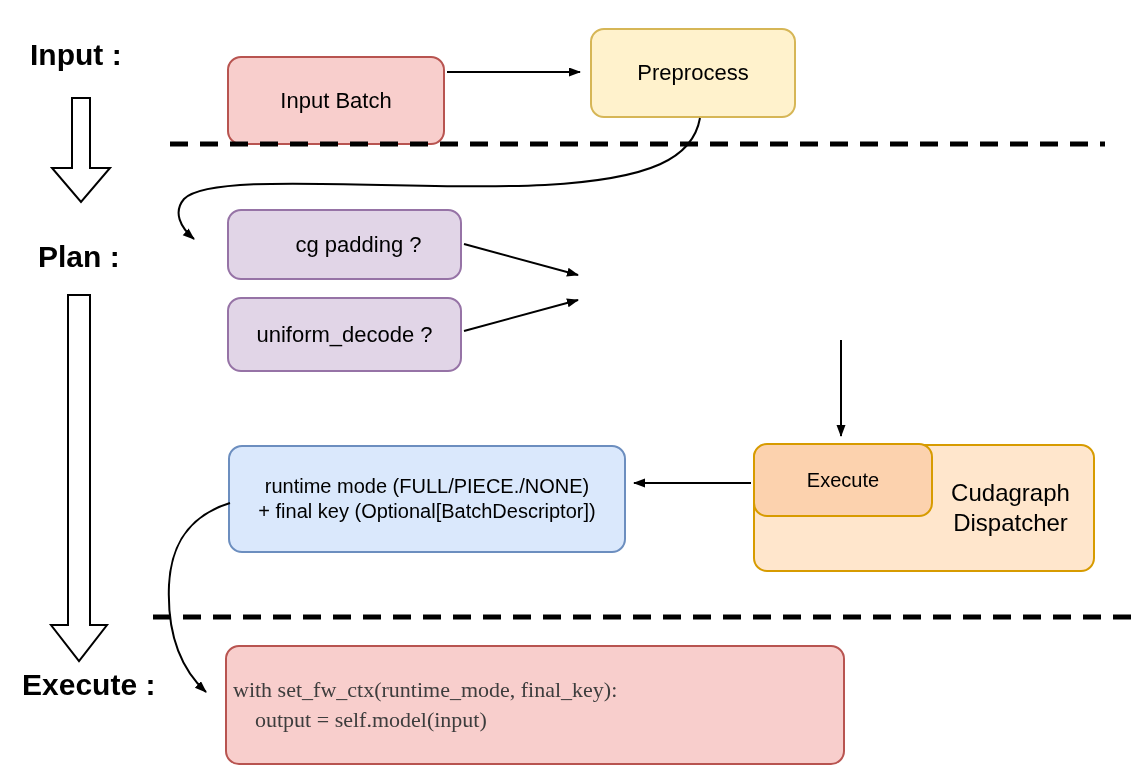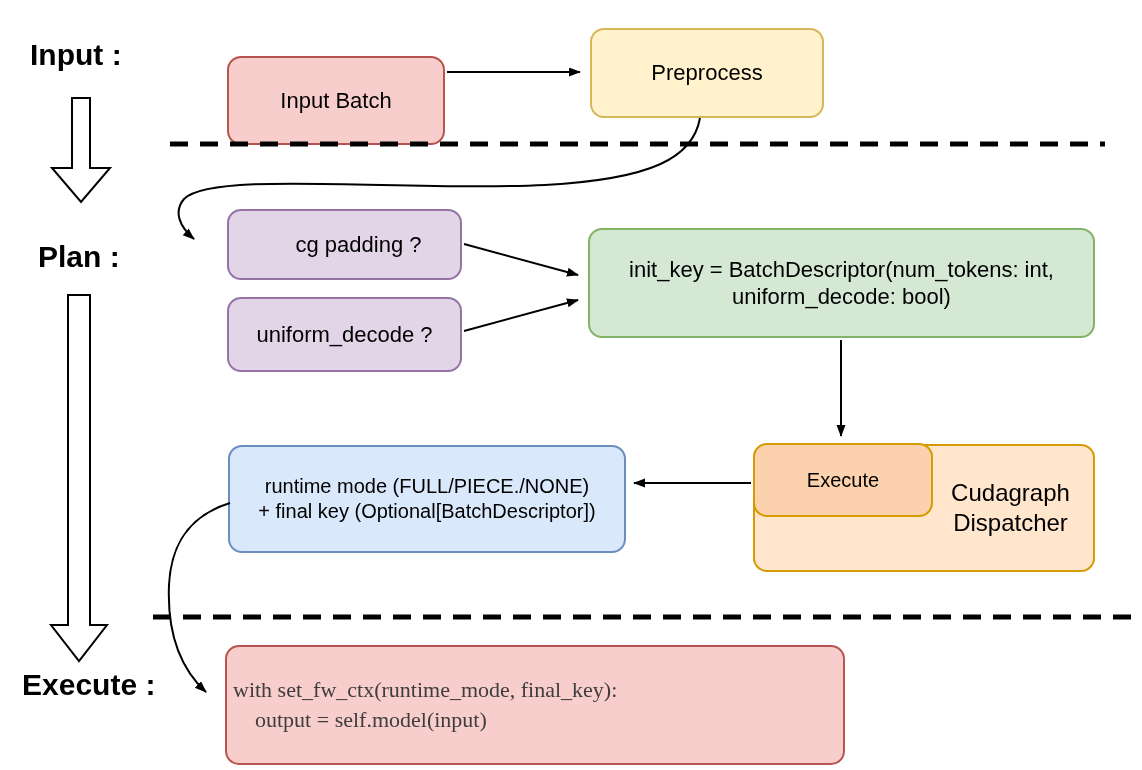--- a/index.html
+++ b/index.html
@@ -25,21 +25,21 @@
     flex-direction:column;
     align-items:center;
     justify-content:center;
     text-align:center;
     color:#000;
     box-sizing:border-box;
     line-height:1.25;
   }
   .node .ln{white-space:pre;}
   #node-input-batch{left:227px;top:28px;width:218px;height:89px;font-size:22px;margin-top:28px;}
-  #node-preprocess{left:590px;top:28px;width:234px;height:90px;font-size:22px;}
+  #node-preprocess{left:590px;top:28px;width:206px;height:90px;font-size:22px;}
   #node-cg-padding{left:227px;top:209px;width:235px;height:71px;font-size:22px;padding-left:28px;}
   #node-uniform-decode{left:227px;top:297px;width:235px;height:75px;font-size:22px;}
   #node-init-key{left:588px;top:228px;width:507px;height:110px;font-size:22px;}
   #node-cudagraph-outer{left:753px;top:444px;width:342px;height:128px;font-size:24px;align-items:flex-end;justify-content:center;}
   #node-cudagraph-outer .outer-label{width:165px;display:flex;flex-direction:column;align-items:center;justify-content:center;height:100%;}
   #node-dispatch{left:753px;top:443px;width:180px;height:74px;font-size:20px;}
   #node-runtime{left:228px;top:445px;width:398px;height:108px;font-size:20px;}
   #node-execute-code{
     left:225px;top:645px;width:620px;height:120px;
     font-family:Liberation Serif, serif;
@@ -98,24 +98,20 @@
   </div>
 
   <div class="node" id="node-cg-padding" style="background-color: rgb(225, 213, 231); border-color: rgb(150, 115, 166);">
     <span class="ln">cg padding ?</span>
   </div>
 
   <div class="node" id="node-uniform-decode" style="background-color: rgb(225, 213, 231); border-color: rgb(150, 115, 166);">
     <span class="ln">uniform_decode ?</span>
   </div>
 
-  <div class="node" id="node-init-key" style="background-color: rgb(213, 232, 212); border-color: rgb(130, 179, 102);">
-    <span class="ln">init_key = BatchDescriptor(num_tokens: int,</span>
-    <span class="ln">uniform_decode: bool)</span>
-  </div>
 
   <div class="node" id="node-cudagraph-outer" style="background-color: rgb(255, 230, 204); border-color: rgb(215, 155, 0);">
     <div class="outer-label">
       <span class="ln">Cudagraph</span>
       <span class="ln">Dispatcher</span>
     </div>
   </div>
 
   <div class="node" id="node-dispatch" style="background-color: rgb(252, 210, 174); border-color: rgb(215, 155, 0);">
     <span class="ln">Execute</span>

